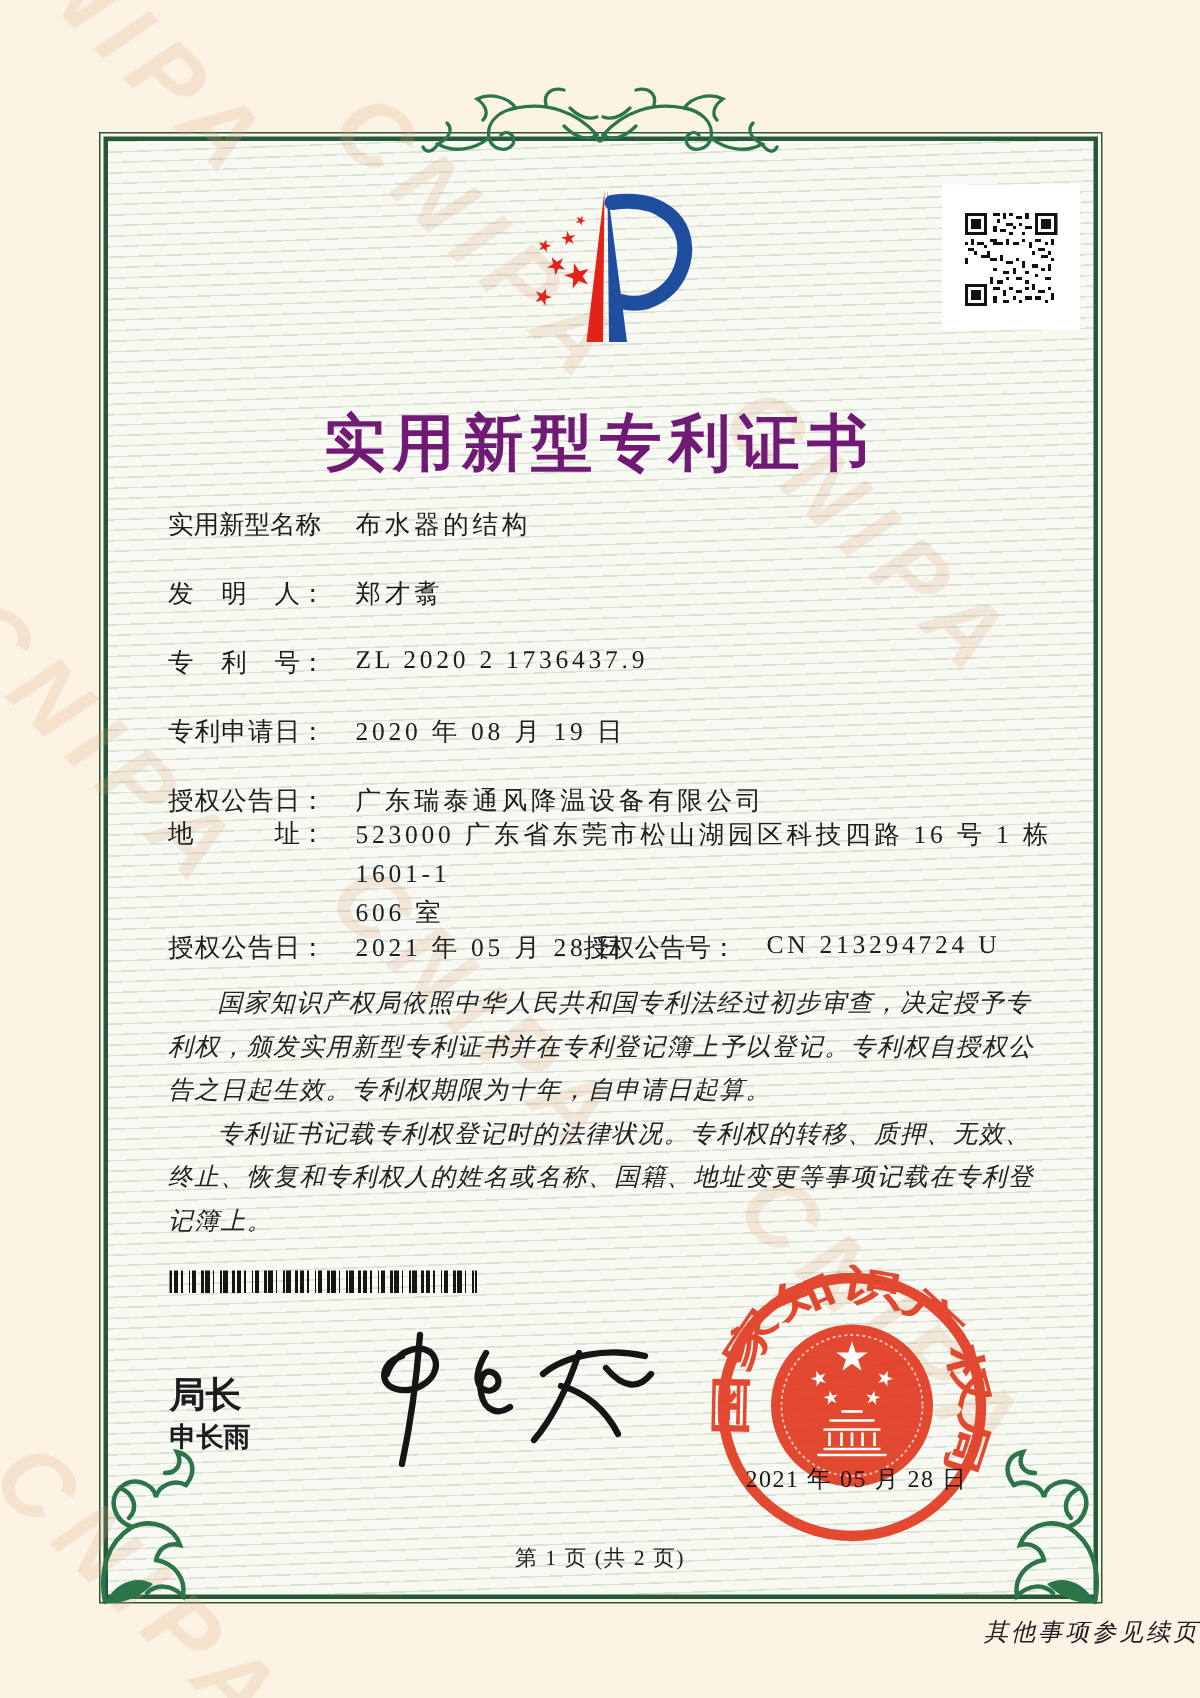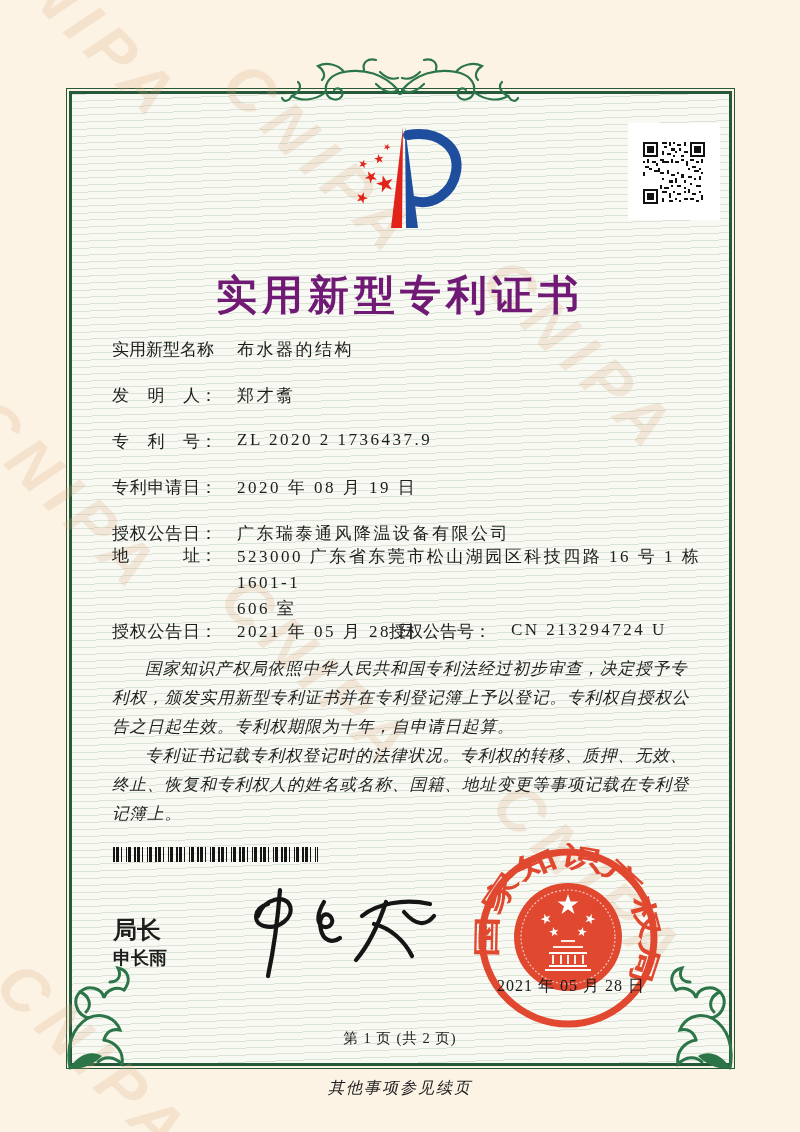--- a/index.html
+++ b/index.html
@@ -40,21 +40,21 @@
       #151515 3px 6px,rgba(0,0,0,0) 6px 8px,#151515 8px 9px,rgba(0,0,0,0) 9px 13px,
       #151515 13px 14px,rgba(0,0,0,0) 14px 15px,#151515 15px 18px,rgba(0,0,0,0) 18px 21px);}
   .officer-title{position:absolute;left:113px;top:914px;font-size:24px;font-weight:600;
       font-family:"Liberation Sans","DejaVu Sans",sans-serif;}
   .officer-name{position:absolute;left:113px;top:946px;font-size:18px;font-weight:600;
       font-family:"Liberation Sans","DejaVu Sans",sans-serif;}
   .signature{position:absolute;left:228px;top:886px;}
   .seal{position:absolute;left:473px;top:843px;}
   .seal-date{position:absolute;left:497px;top:976px;font-size:16px;letter-spacing:1px;color:#1a1a1a;}
   .page-info{position:absolute;left:0;right:0;top:1029px;text-align:center;font-size:14.5px;letter-spacing:1px;}
-  .continue-note{position:absolute;left:0;right:0;top:1078px;text-align:center;font-size:16px;
+  .continue-note{position:absolute;left:0;right:0;top:1078px;text-align:right;font-size:16px;
       font-style:italic;letter-spacing:2px;}
 </style>
 </head>
 <body>
 
 <div class="page">
 
   <div class="wm-layer">
     <span class="wm" style="left:-38px;top:-14px">CNIPA</span>
     <span class="wm" style="left:198px;top:122px">CNIPA</span>

